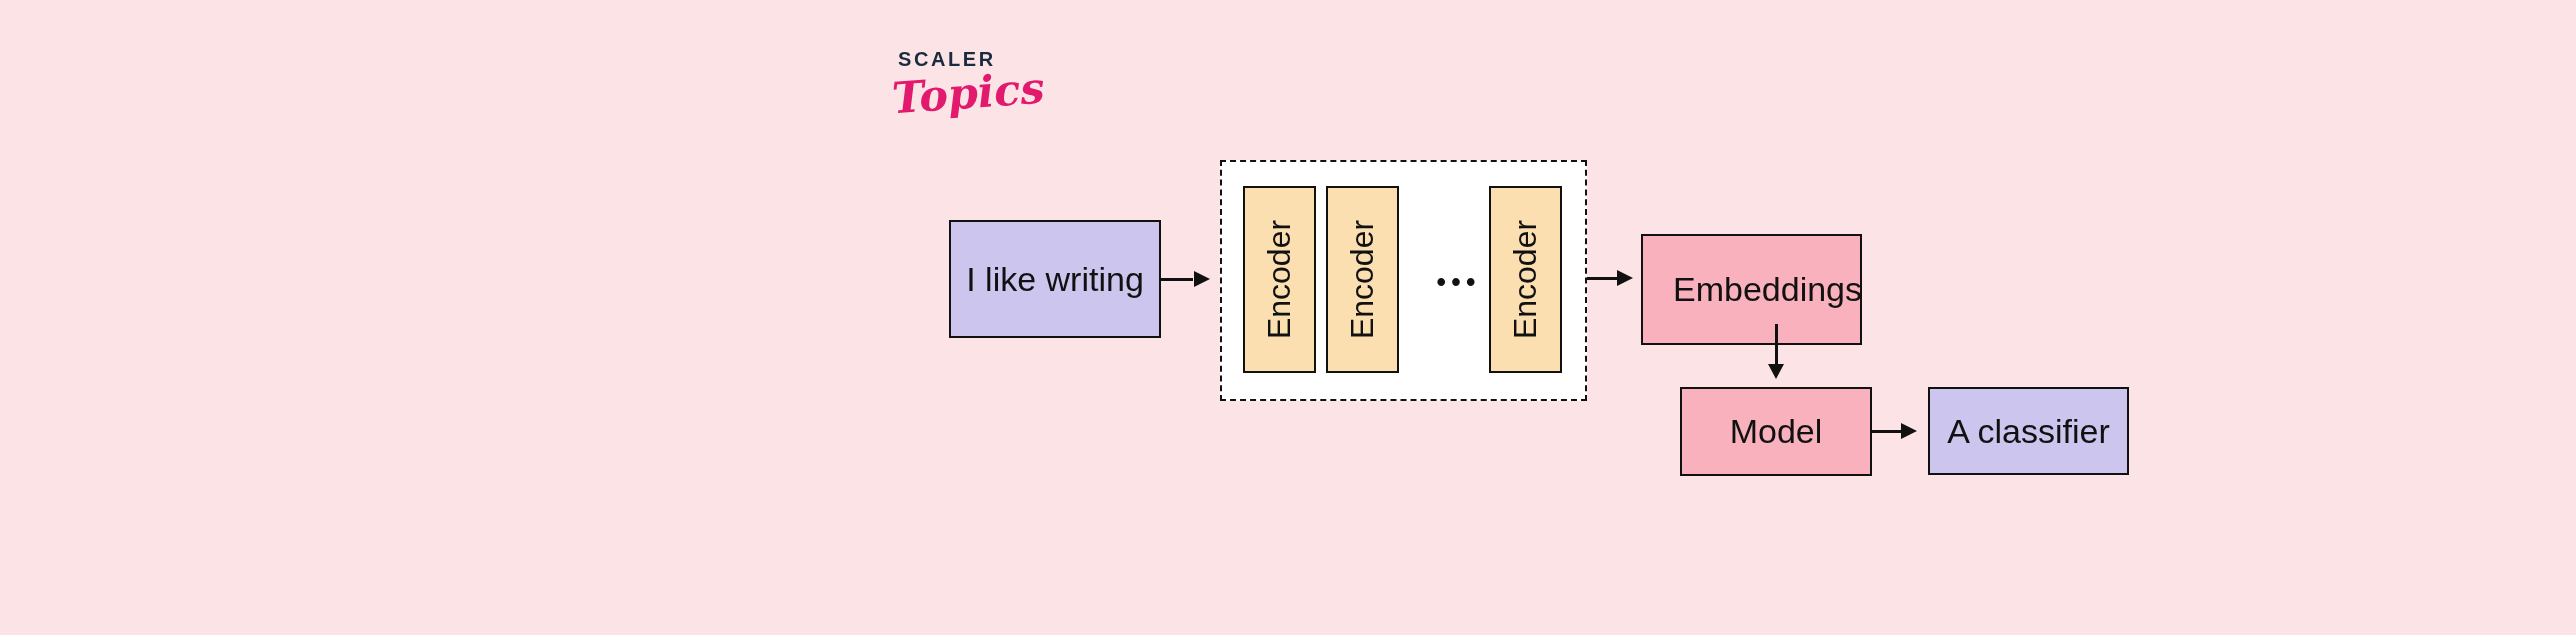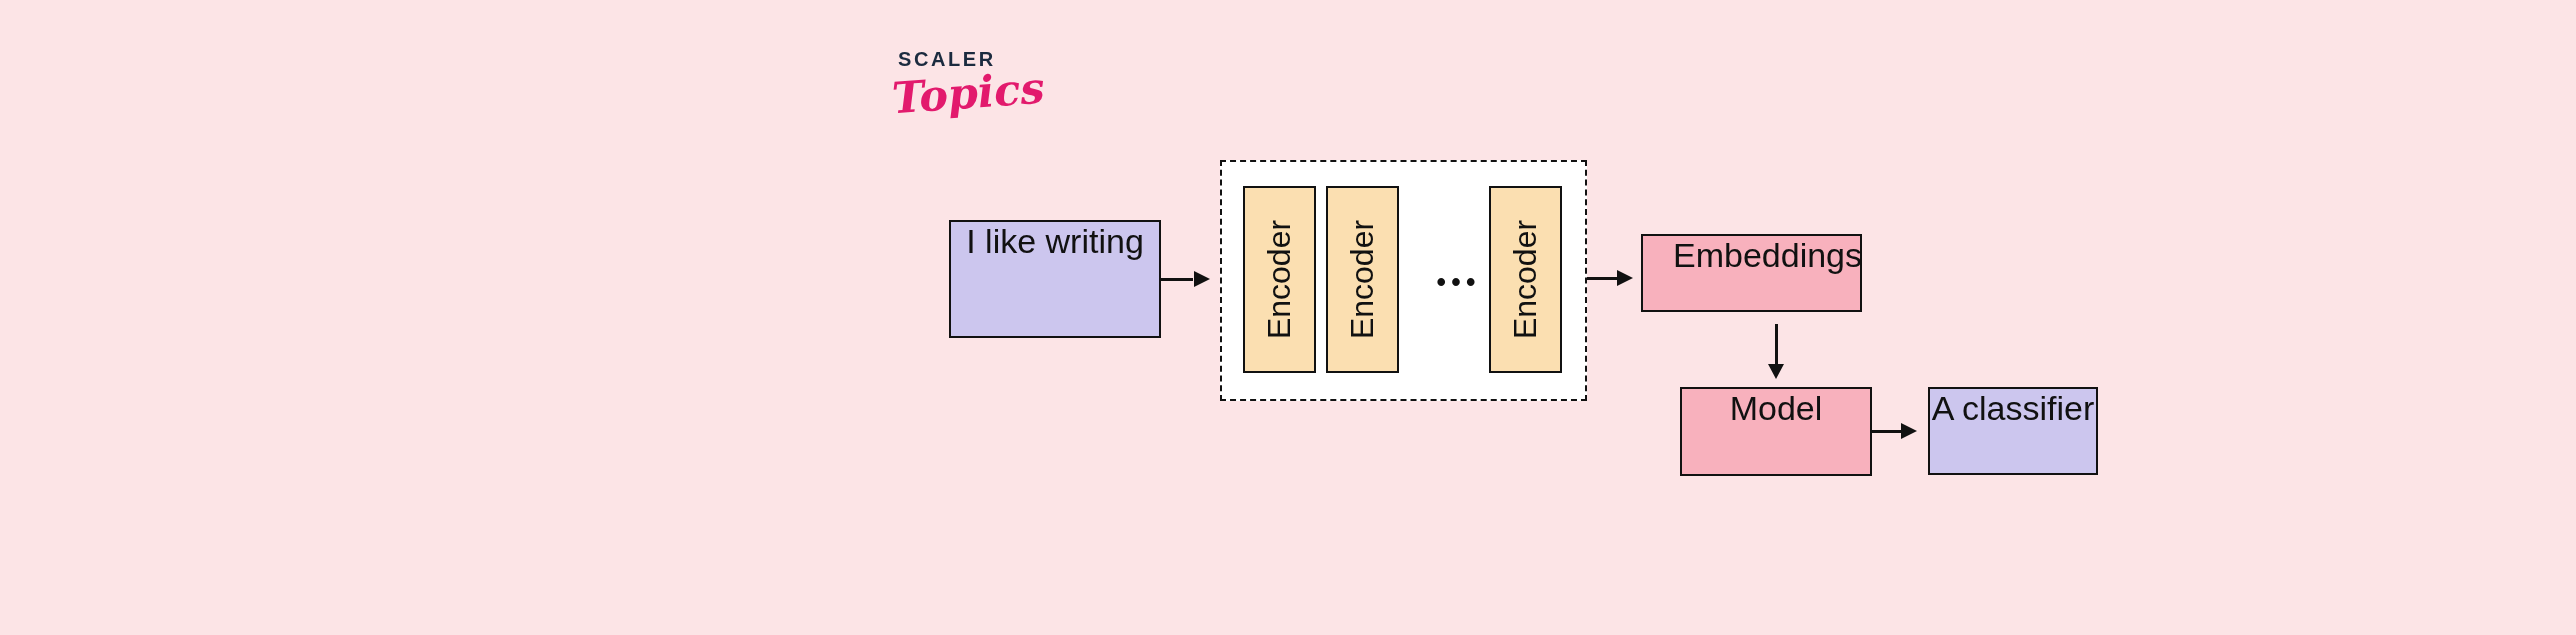--- a/index.html
+++ b/index.html
@@ -19,27 +19,27 @@
   }
   .logo-script{
     position:absolute; left:-6.2px; top:20.6px;
     font-family:"DejaVu Serif","Liberation Serif",serif;
     font-style:italic; font-weight:700; font-size:43px; line-height:1.1;
     color:var(--script); transform:rotate(-4deg); white-space:nowrap;
   }
 
   
   .node{
-    position:absolute; display:flex; align-items:flex-start; justify-content:center;
+    position:absolute; display:flex; align-items:center; justify-content:center;
     border:2.1px solid var(--ink); color:var(--ink); font-size:34px; white-space:nowrap;
   }
   .node--input{left:949px; top:220px; width:212px; height:118px; background:var(--lavender);}
-  .node--embeddings{left:1641px; top:234px; width:221px; height:78px; background:var(--pink);padding-left:32px;}
+  .node--embeddings{left:1641px; top:234px; width:221px; height:111px; background:var(--pink);padding-left:32px;}
   .node--model{left:1680px; top:387px; width:192px; height:89px; background:var(--pink);}
-  .node--classifier{left:1928px; top:387px; width:170px; height:88px; background:var(--lavender);}
+  .node--classifier{left:1928px; top:387px; width:201px; height:88px; background:var(--lavender);}
 
   
   .encoder-group{
     position:absolute; left:1220px; top:160px; width:367px; height:241px;
     background:var(--white); border:2.1px dashed var(--ink);
   }
   .encoder{
     position:absolute; top:24px; width:73px; height:187px;
     background:var(--peach); border:2.1px solid var(--ink);
     display:flex; align-items:center; justify-content:center;

